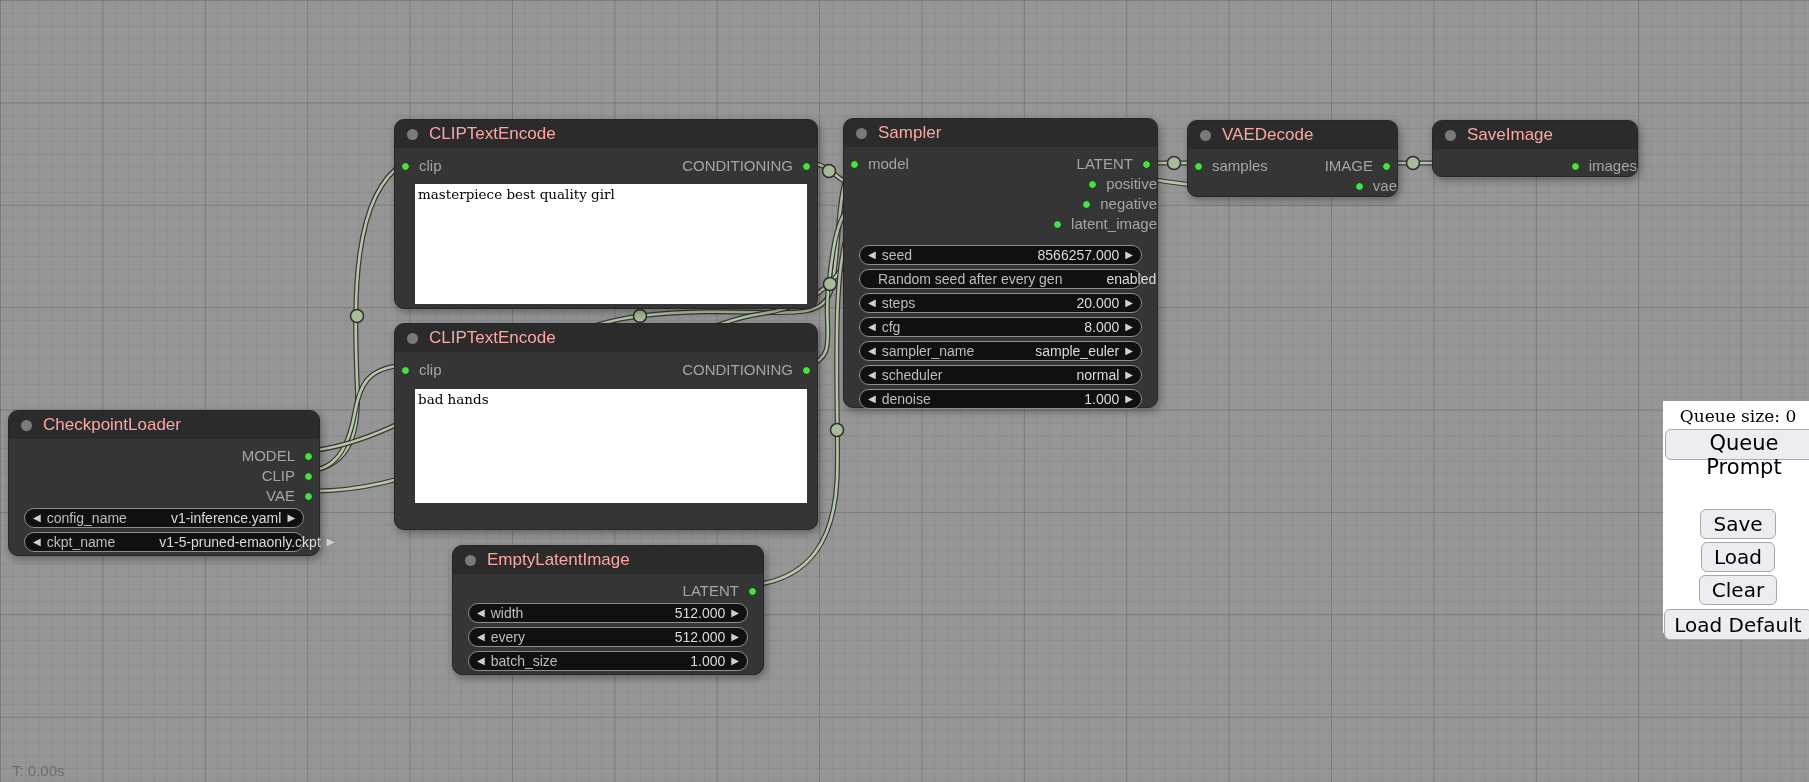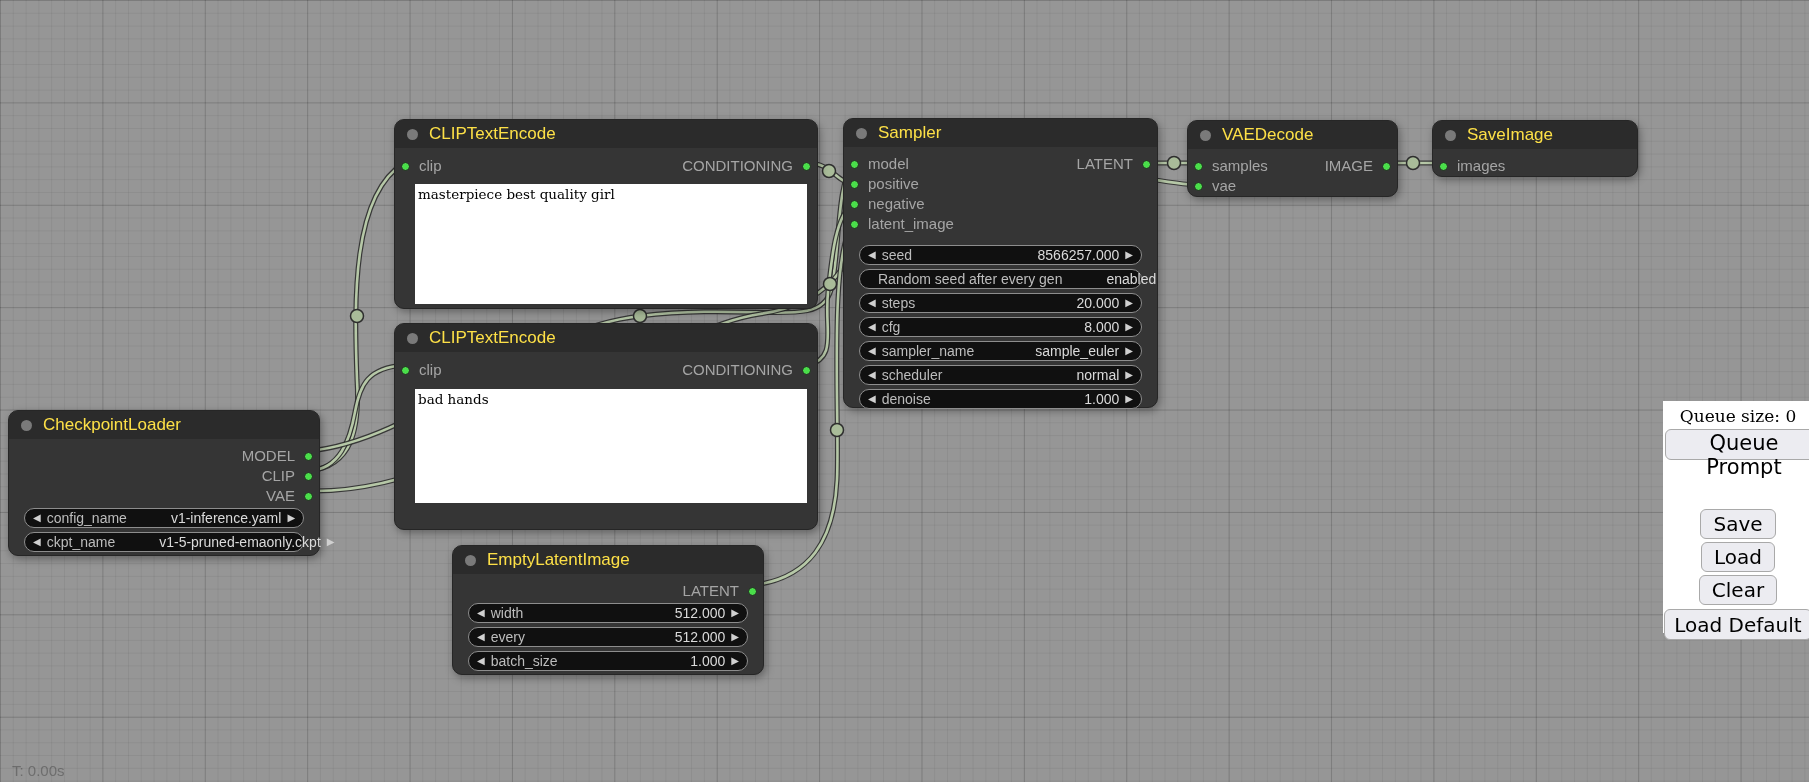--- a/index.html
+++ b/index.html
@@ -19,28 +19,28 @@
   .wire-inner{stroke:#b6c8a7;stroke-width:2.6;fill:none;}
   .reroute{fill:#a9bc99;stroke:#2e2e2e;stroke-width:1.5;}
 
   .node{
     position:absolute;z-index:2;background:#353535;border-radius:10px;
     box-shadow:2px 3px 8px rgba(0,0,0,.35);border:1px solid #262626;
     box-sizing:border-box;color:#a5a5a5;
   }
   .node-title{
     height:28px;line-height:28px;background:#2b2b2b;border-radius:9px 9px 0 0;
-    color:#fde047;font-size:17px;padding-left:34px;position:relative;white-space:nowrap;
+    color:#fca5a5;font-size:17px;padding-left:34px;position:relative;white-space:nowrap;
   }
   .title-dot{
     position:absolute;left:12px;top:8.5px;width:11px;height:11px;border-radius:50%;
     background:#7a7a7a;
   }
   .slots{padding-top:7px;}
-  .slot-row{height:20px;position:relative;font-size:15px;line-height:20px;display:flex;justify-content:space-between;}
+  .slot-row{height:20px;position:relative;font-size:15px;line-height:20px;display:flex;justify-content:flex-end;}
   .slot-in{padding-left:24px;position:relative;}
   .slot-out{padding-right:24px;position:relative;text-align:right;margin-left:auto;}
   .dot{
     position:absolute;top:5.5px;width:9px;height:9px;border-radius:50%;
     background:#4ade4a;border:1px solid #222;box-sizing:border-box;
   }
   .dot-l{left:6px;}
   .dot-r{right:6px;}
 
   .widgets{padding:0 15px;}

